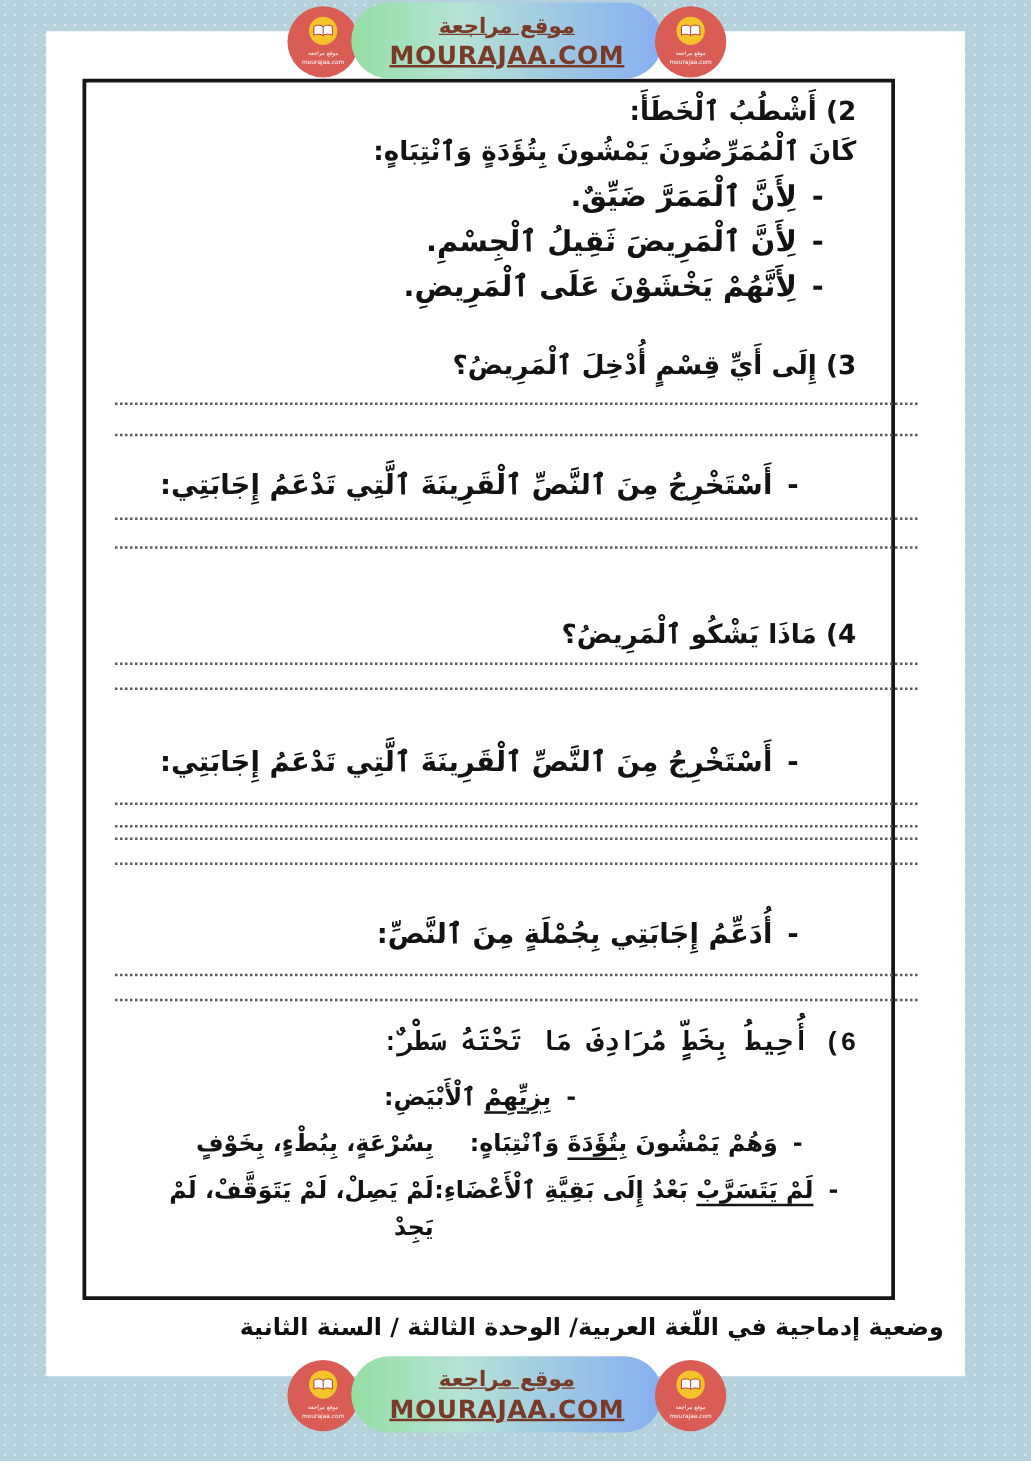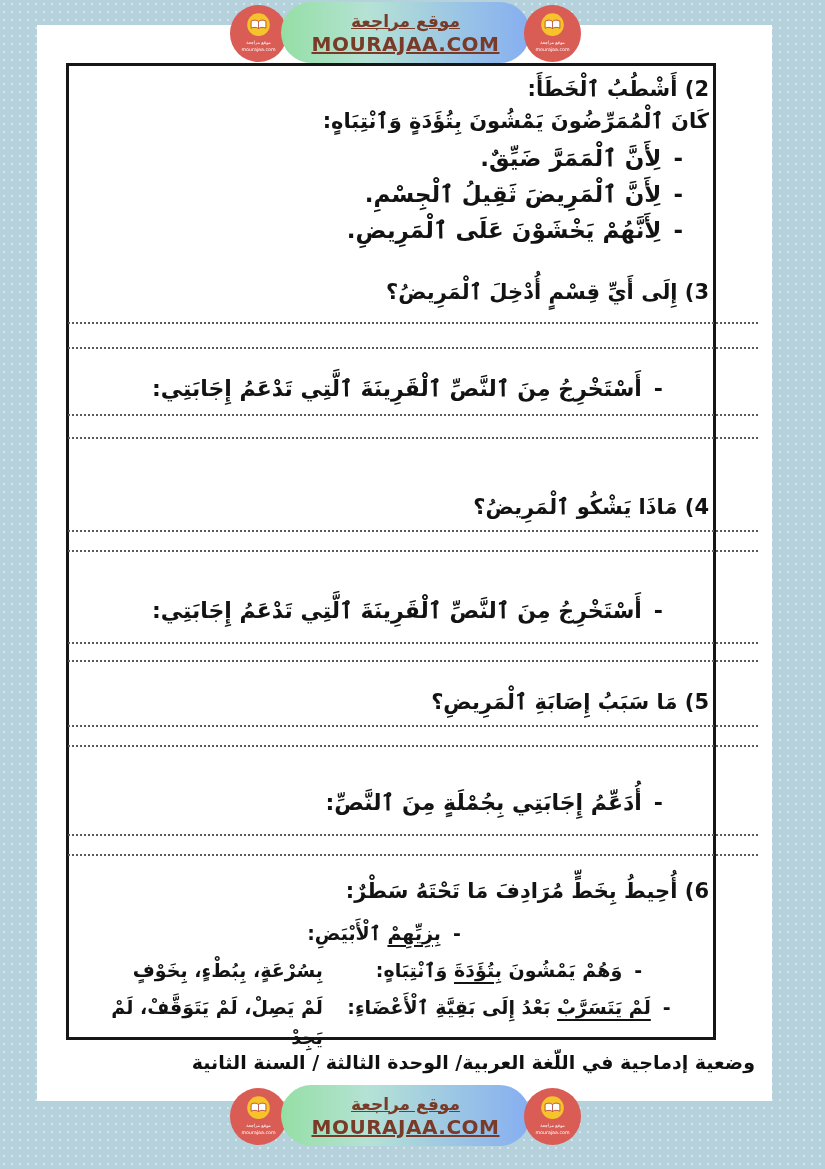--- a/index.html
+++ b/index.html
@@ -6,40 +6,40 @@
   .canvas{
     position:relative;width:825px;height:1169px;overflow:hidden;
     background-color:#b4d1dc;
     background-image:radial-gradient(circle, rgba(255,255,255,.45) 1px, rgba(255,255,255,0) 1.3px);
     background-size:8px 8px;
     font-family:"DejaVu Sans", sans-serif;
   }
   
   .sheet{position:absolute;left:37px;top:25px;width:735px;height:1076px;background:#ffffff;}
   .frame{position:absolute;left:29px;top:38px;width:644px;height:971px;border:3px solid #161616;background:#fff;}
-  .frame-content{position:absolute;top:0;left:0;right:0;padding:0 4px;direction:rtl;color:#131313;font-weight:700;}
+  .frame-content{position:absolute;top:0;left:0;right:0;padding:0 28px;direction:rtl;color:#131313;font-weight:700;}
   .qtitle{font-size:21px;line-height:30px;text-align:right;}
   .intro{font-size:21px;line-height:30px;text-align:right;}
   .bullet{font-size:23px;line-height:28px;padding-right:26px;text-align:right;margin-bottom:8px;}
   .dash{display:inline-block;margin-left:12px;}
   .sub{font-size:22px;line-height:30px;padding-right:46px;}
   .dots{height:0;border-bottom:2px dotted #5a5a5a;margin-left:-5px;margin-right:-49px;}
   .kw{text-decoration:underline;text-underline-offset:5px;text-decoration-thickness:2px;}
   .q6row{display:flex;align-items:baseline;padding-right:14px;font-size:19px;line-height:30px;margin-bottom:7px;}
   .q6prompt{flex:1;text-align:center;}
   .q6options{width:250px;font-size:19px;}
   
   .m-q2t{margin-top:8px;}   .m-q2i{margin-top:2px;}   .m-bul{margin-top:8px;}
   .m-q3t{margin-top:33px;}  .m-d1{margin-top:15px;}   .m-d2{margin-top:23px;}
   .m-q3s{margin-top:25px;}  .m-d3{margin-top:10px;}   .m-d4{margin-top:21px;}
   .m-q4t{margin-top:53px;}  .m-d5{margin-top:8px;}    .m-d6{margin-top:18px;}
   .m-q4s{margin-top:44px;}  .m-d7{margin-top:16px;}   .m-d8{margin-top:16px;}
   .m-q5t{margin-top:25px;}  .m-d9{margin-top:8px;}    .m-d10{margin-top:18px;}
   .m-q5s{margin-top:41px;}  .m-d11{margin-top:16px;}  .m-d12{margin-top:18px;}
-  .m-q6t{margin-top:20px;}  .m-rows{margin-top:12px;}
+  .m-q6t{margin-top:20px;font-family:Liberation Mono, monospace;}  .m-rows{margin-top:12px;}
   
   .footnote{position:absolute;top:1051px;right:70px;direction:rtl;font-size:19px;font-weight:700;color:#101010;}
   
   .cluster{position:absolute;left:229px;width:356px;height:62px;}
   .cluster.top{top:2px;} .cluster.bottom{top:1085px;}
   .logo{position:absolute;top:2px;width:59px;height:59px;}
   .logo.l{left:0;} .logo.r{left:294px;}
   .pill{
     position:absolute;left:52px;top:0;width:249px;height:61px;border-radius:31px;
     background:linear-gradient(90deg,#94dfa4 0%,#b5e2d5 35%,#86aef1 100%);
@@ -74,21 +74,20 @@
         <div class="dots m-d3"></div>
         <div class="dots m-d4"></div>
 
         <div class="qtitle m-q4t">4) مَاذَا يَشْكُو ٱلْمَرِيضُ؟</div>
         <div class="dots m-d5"></div>
         <div class="dots m-d6"></div>
         <div class="sub m-q4s"><span class="dash">-</span><span>أَسْتَخْرِجُ مِنَ ٱلنَّصِّ ٱلْقَرِينَةَ ٱلَّتِي تَدْعَمُ إِجَابَتِي:</span></div>
         <div class="dots m-d7"></div>
         <div class="dots m-d8"></div>
 
-        <div class="qtitle m-q5t">5) مَا سَبَبُ إِصَابَةِ ٱلْمَرِيضِ؟</div>
         <div class="dots m-d9"></div>
         <div class="dots m-d10"></div>
         <div class="sub m-q5s"><span class="dash">-</span><span>أُدَعِّمُ إِجَابَتِي بِجُمْلَةٍ مِنَ ٱلنَّصِّ:</span></div>
         <div class="dots m-d11"></div>
         <div class="dots m-d12"></div>
 
         <div class="qtitle m-q6t">6) أُحِيطُ بِخَطٍّ مُرَادِفَ مَا تَحْتَهُ سَطْرٌ:</div>
         <div class="m-rows">
           <div class="q6row">
             <div class="q6prompt"><span class="dash">-</span><span></span><span class="kw">بِزِيِّهِمْ</span><span> ٱلْأَبْيَضِ:</span></div>

